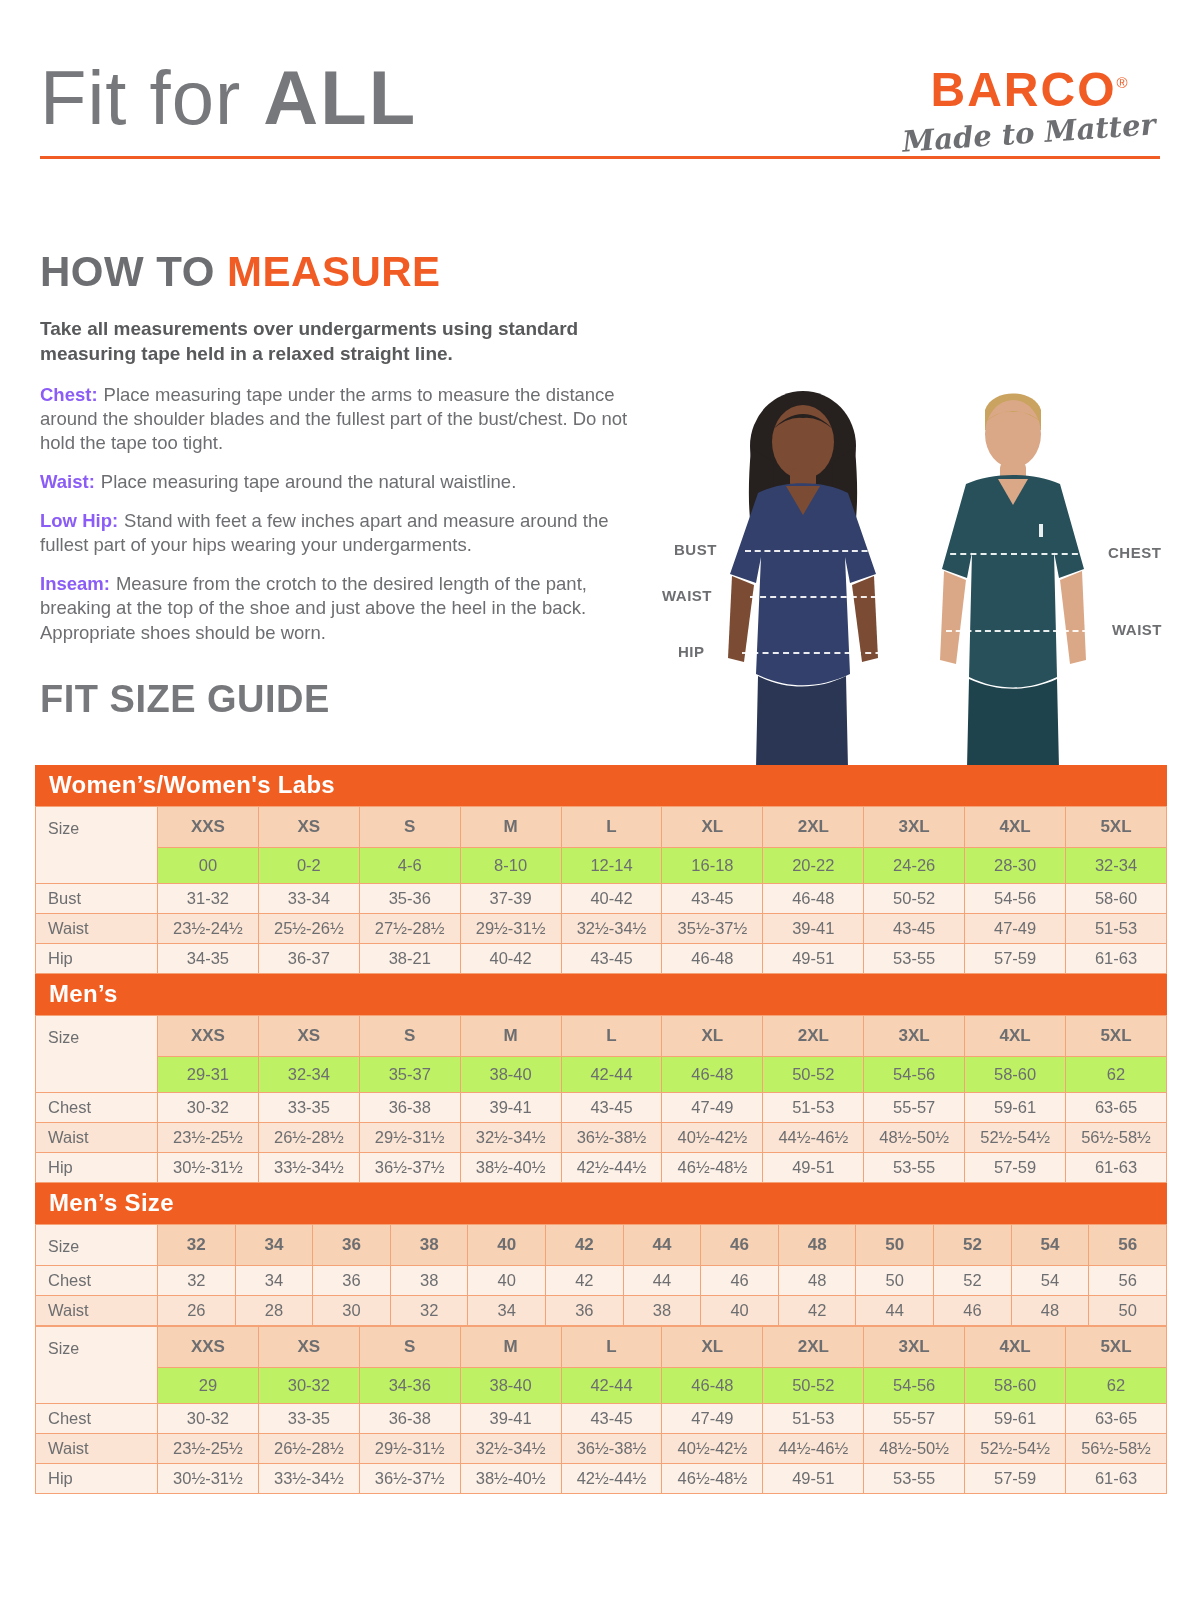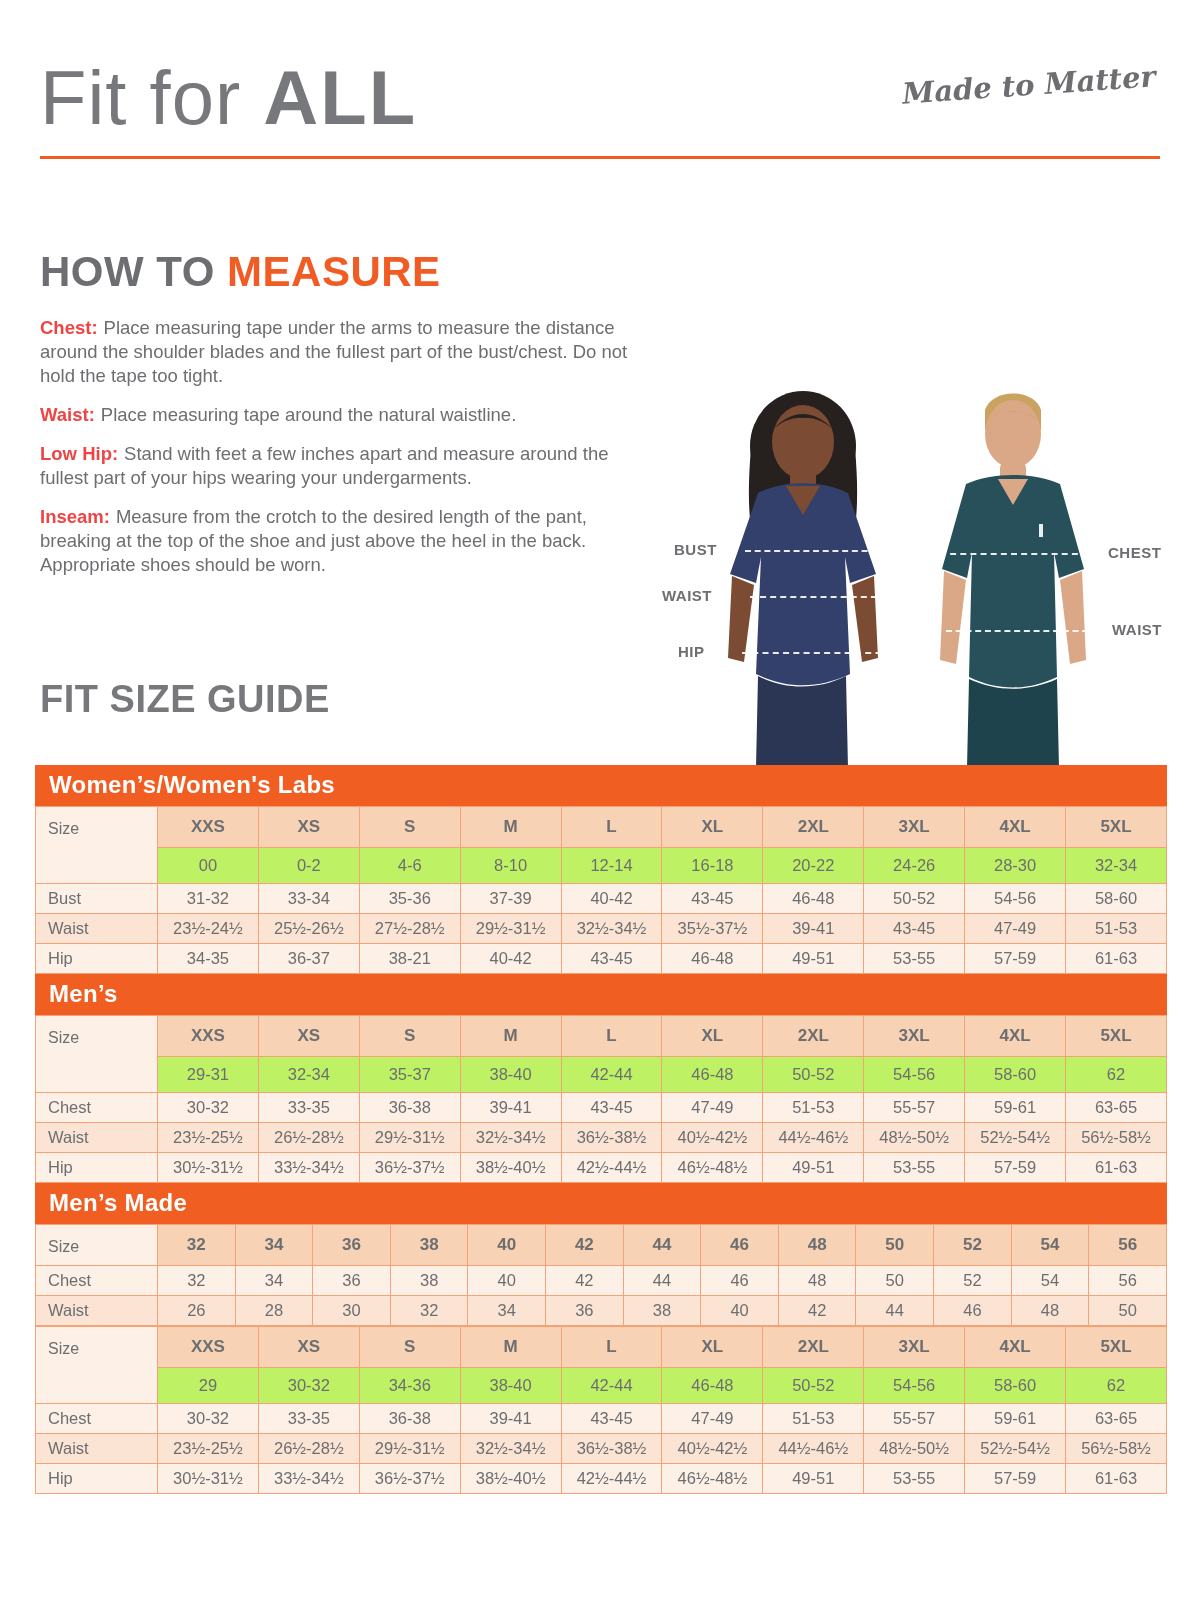--- a/index.html
+++ b/index.html
@@ -16,21 +16,21 @@
   .brand-reg { font-size:15px; color:#F15B24; vertical-align:18px; font-weight:400; letter-spacing:0; }
   .tagline { font-family:"DejaVu Serif", serif; font-style:italic; font-size:29px; font-weight:700; color:#6D6E71; transform:rotate(-4deg); margin-top:2px; }
   .rule { position:absolute; left:40px; width:1120px; top:156px; height:3px; background:#F15B24; }
 
   
   .htm { position:absolute; left:40px; top:248px; width:600px; }
   .htm h2 { margin:0 0 20px 0; font-size:42px; font-weight:800; letter-spacing:0.5px; }
   .gray { color:#6D6E71; } .orange { color:#F15B24; }
   .intro { width:565px; margin:0 0 17px 0; font-size:19px; font-weight:700; color:#58595B; line-height:1.32; }
   .term { margin:0 0 15px 0; font-size:18.5px; color:#6D6E71; line-height:1.3; }
-  .term .t-label { color:#ef4444; font-weight:700; margin-right:6px; }
+  .term .t-label { color:#8b5cf6; font-weight:700; margin-right:6px; }
 
   
   .figures { position:absolute; left:650px; top:378px; width:550px; height:387px; overflow:hidden; }
   .fig { position:absolute; top:0; }
   .fig-label { position:absolute; font-size:15px; font-weight:700; color:#6D6E71; letter-spacing:0.5px; }
   .dash { position:absolute; height:0; border-top:2px dashed rgba(255,255,255,0.9); }
 
   
   .fsg { position:absolute; left:40px; top:678px; }
   .fsg h2 { margin:0; font-size:38px; font-weight:800; color:#77787B; letter-spacing:0.5px; }
@@ -51,26 +51,28 @@
 </head>
 <body>
 
 <div class="page">
 
   <div class="title">
     <span class="light">Fit for</span>
     <span class="heavy">ALL</span>
   </div>
   <div class="brand">
+    <div class="brand-name"><span>BARCO</span><span class="brand-reg">®</span></div>
     <div class="tagline">Made to Matter</div>
   </div>
   <div class="rule"></div>
 
   <div class="htm">
     <h2><span class="gray">HOW TO</span> <span class="orange">MEASURE</span></h2>
+    <p class="intro">Take all measurements over undergarments using standard measuring tape held in a relaxed straight line.</p>
     <p class="term"><span class="t-label">Chest:</span><span>Place measuring tape under the arms to measure the distance around the shoulder blades and the fullest part of the bust/chest. Do not hold the tape too tight.</span></p>
     <p class="term"><span class="t-label">Waist:</span><span>Place measuring tape around the natural waistline.</span></p>
     <p class="term"><span class="t-label">Low Hip:</span><span>Stand with feet a few inches apart and measure around the fullest part of your hips wearing your undergarments.</span></p>
     <p class="term"><span class="t-label">Inseam:</span><span>Measure from the crotch to the desired length of the pant, breaking at the top of the shoe and just above the heel in the back. Appropriate shoes should be worn.</span></p>
   </div>
 
   <div class="figures">
 
     <svg class="fig" style="left:48px;" width="210" height="390" viewBox="0 0 210 390">
       <ellipse cx="105" cy="68" rx="53" ry="55" fill="#26201F"></ellipse>
@@ -280,21 +282,21 @@
               <td>46½-48½</td>
               <td>49-51</td>
               <td>53-55</td>
               <td>57-59</td>
               <td>61-63</td>
             </tr>
           </tbody>
         </table>
       </div>
 
-    <div class="banner">Men’s Made</div>
+    <div class="banner">Men’s Size</div>
     <div>
         <table>
           <colgroup>
             <col style="width: 122px;">
             <col>
             <col>
             <col>
             <col>
             <col>
             <col>

